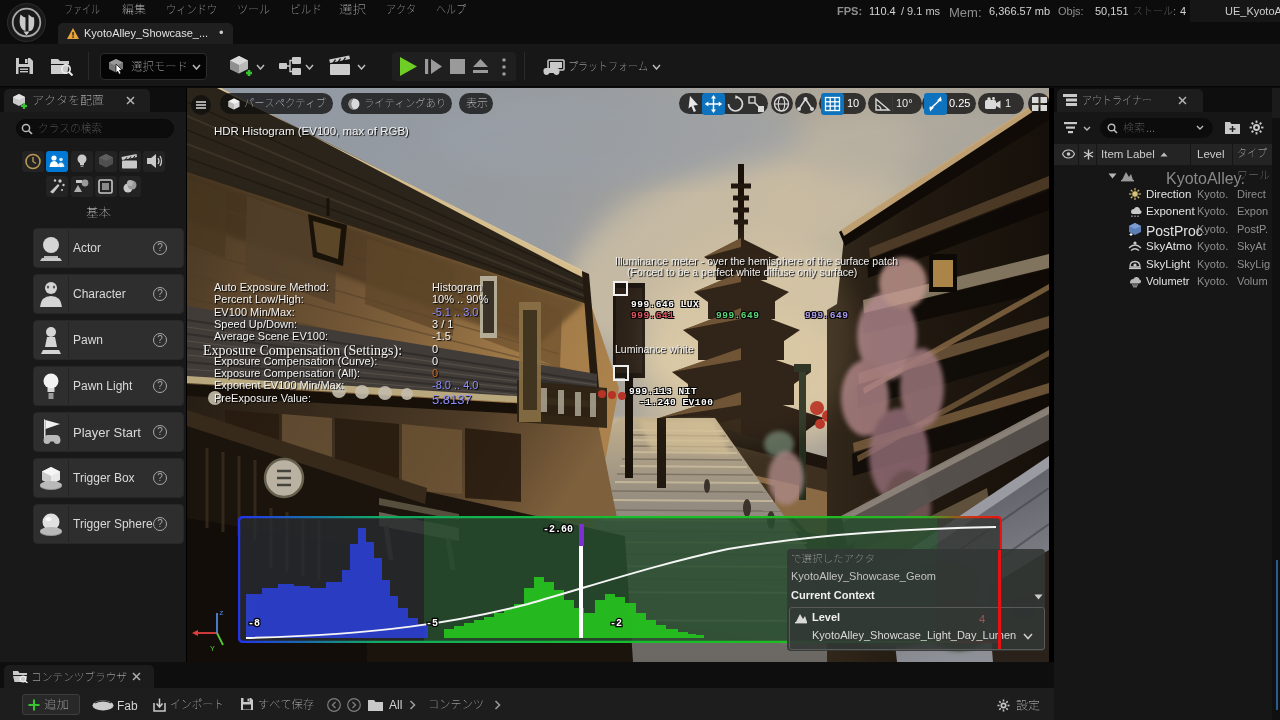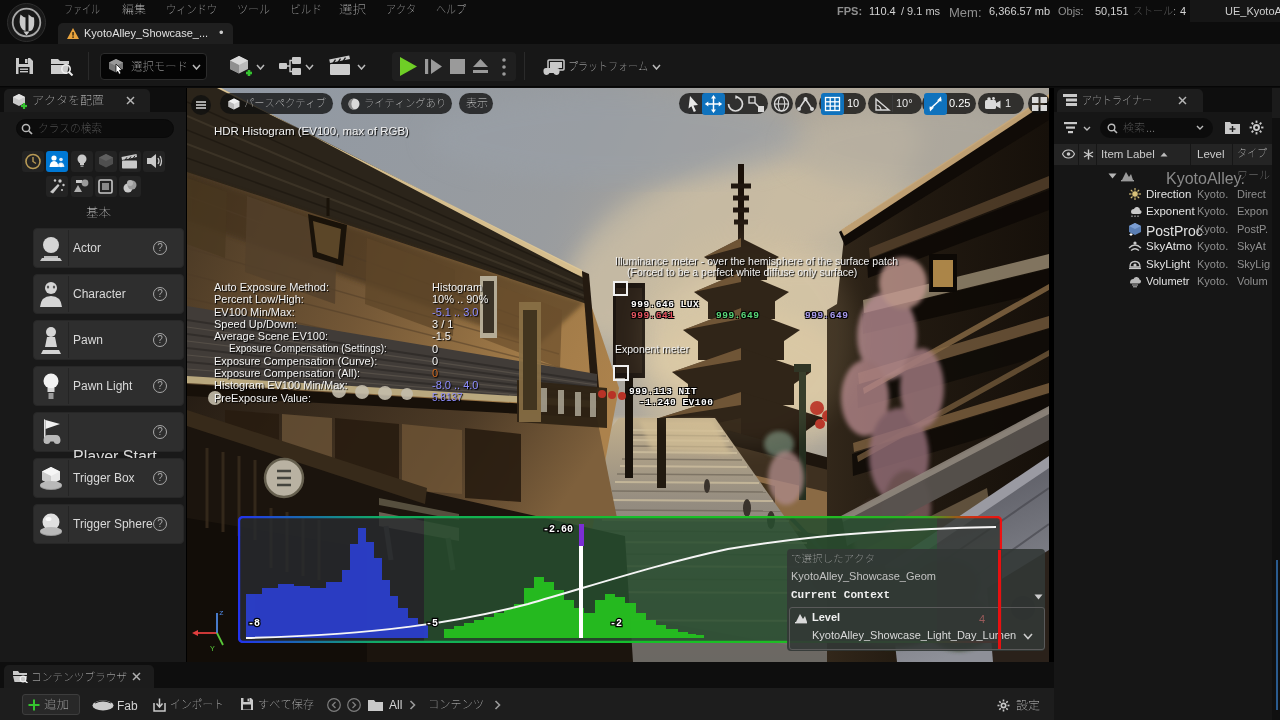--- a/index.html
+++ b/index.html
@@ -293,21 +293,21 @@
   </svg>
 <div class="txt" style="left:73px;top:379px;font-size:12px;color:#d9d9d9;">Pawn Light</div>
 <div class="abs" style="left:153px;top:379px;width:14px;height:14px;border:1.4px solid #a8a8a8;border-radius:50%;color:#a8a8a8;font-size:10px;text-align:center;line-height:12px;">?</div>
 <div class="abs" style="left:33px;top:412px;width:151px;height:40px;background:#2e2e2e;border-radius:4px;border:1px solid #272727;"></div>
 <div class="abs" style="left:68px;top:414px;width:1px;height:36px;background:#242424;"></div>
 <svg class="abs" style="left:34px;top:415px;" width="34" height="34" viewBox="0 0 34 34">
     <path d="M10 4 v24 l1.5 0 V5 z" fill="#e0e0e0"></path>
     <path d="M11.5 5 L26 9 L11.5 14z" fill="#f0f0f0"></path>
     <path d="M14 20 q-4 0-4.5 5 q0 4 3.5 4 q2.5 0 3.5-2.5 h3 q1 2.5 3.5 2.5 q3.5 0 3.5-4 q-0.5-5-4.5-5z" fill="#b9b9b9"></path>
   </svg>
-<div class="txt" style="left:73px;top:425px;font-size:16px;color:#d9d9d9;margin-top:23px;">Player Start</div>
+<div class="txt" style="left:73px;top:425px;font-size:13px;color:#d9d9d9;">Player Start</div>
 <div class="abs" style="left:153px;top:425px;width:14px;height:14px;border:1.4px solid #a8a8a8;border-radius:50%;color:#a8a8a8;font-size:10px;text-align:center;line-height:12px;">?</div>
 <div class="abs" style="left:33px;top:458px;width:151px;height:40px;background:#2e2e2e;border-radius:4px;border:1px solid #272727;"></div>
 <div class="abs" style="left:68px;top:460px;width:1px;height:36px;background:#242424;"></div>
 <svg class="abs" style="left:34px;top:461px;" width="34" height="34" viewBox="0 0 34 34">
     <path d="M17 6 L26 10.5 L26 19 L17 23.5 L8 19 L8 10.5Z" fill="#e8e8e8"></path>
     <path d="M17 6 L26 10.5 L17 15 L8 10.5Z" fill="#f5f5f5"></path>
     <path d="M17 15 V23.5 L8 19 V10.5z" fill="#c9c9c9"></path>
     <ellipse cx="17" cy="25" rx="11" ry="4" fill="#999"></ellipse>
     <ellipse cx="17" cy="24" rx="11" ry="4" fill="#b9b9b9"></ellipse>
   </svg>
@@ -948,38 +948,38 @@
 <div class="txt" style="left:27px;top:193px;font-size:11px;color:#f2f2f2;text-shadow:1px 1px 1px #000;">Auto Exposure Method:</div>
 <div class="txt" style="left:245px;top:193px;font-size:11px;color:#f2f2f2;text-shadow:1px 1px 1px #000;">Histogram</div>
 <div class="txt" style="left:27px;top:205.3px;font-size:11px;color:#f2f2f2;text-shadow:1px 1px 1px #000;">Percent Low/High:</div>
 <div class="txt" style="left:245px;top:205.3px;font-size:11px;color:#f2f2f2;text-shadow:1px 1px 1px #000;">10% .. 90%</div>
 <div class="txt" style="left:27px;top:217.60000000000002px;font-size:11px;color:#f2f2f2;text-shadow:1px 1px 1px #000;">EV100 Min/Max:</div>
 <div class="txt" style="left:245px;top:217.60000000000002px;font-size:11px;color:#8c8cff;text-shadow:1px 1px 1px #000;">-5.1 .. 3.0</div>
 <div class="txt" style="left:27px;top:229.90000000000003px;font-size:11px;color:#f2f2f2;text-shadow:1px 1px 1px #000;">Speed Up/Down:</div>
 <div class="txt" style="left:245px;top:229.90000000000003px;font-size:11px;color:#f2f2f2;text-shadow:1px 1px 1px #000;">3 / 1</div>
 <div class="txt" style="left:27px;top:242.20000000000005px;font-size:11px;color:#f2f2f2;text-shadow:1px 1px 1px #000;">Average Scene EV100:</div>
 <div class="txt" style="left:245px;top:242.20000000000005px;font-size:11px;color:#f2f2f2;text-shadow:1px 1px 1px #000;">-1.5</div>
-<div class="txt" style="left:42px;top:254.50000000000006px;font-size:10px;color:#f2f2f2;text-shadow:1px 1px 1px #000;">Exposure Compensation (Settings):</div>
+<div class="txt" style="left:16px;top:254.50000000000006px;font-size:14px;color:#f2f2f2;text-shadow:1px 1px 1px #000;font-family:Liberation Serif, serif;">Exposure Compensation (Settings):</div>
 <div class="txt" style="left:245px;top:254.50000000000006px;font-size:11px;color:#f2f2f2;text-shadow:1px 1px 1px #000;">0</div>
 <div class="txt" style="left:27px;top:266.80000000000007px;font-size:11px;color:#f2f2f2;text-shadow:1px 1px 1px #000;">Exposure Compensation (Curve):</div>
 <div class="txt" style="left:245px;top:266.80000000000007px;font-size:11px;color:#f2f2f2;text-shadow:1px 1px 1px #000;">0</div>
 <div class="txt" style="left:27px;top:279.1000000000001px;font-size:11px;color:#f2f2f2;text-shadow:1px 1px 1px #000;">Exposure Compensation (All):</div>
 <div class="txt" style="left:245px;top:279.1000000000001px;font-size:11px;color:#d2691e;text-shadow:1px 1px 1px #000;">0</div>
-<div class="txt" style="left:27px;top:291.4000000000001px;font-size:11px;color:#f2f2f2;text-shadow:1px 1px 1px #000;">Histogram EV100 Min/Max:</div>
+<div class="txt" style="left:27px;top:291.4000000000001px;font-size:11px;color:#f2f2f2;text-shadow:1px 1px 1px #000;">Exponent EV100 Min/Max:</div>
 <div class="txt" style="left:245px;top:291.4000000000001px;font-size:11px;color:#8c8cff;text-shadow:1px 1px 1px #000;">-8.0 .. 4.0</div>
 <div class="txt" style="left:27px;top:303.7000000000001px;font-size:11px;color:#f2f2f2;text-shadow:1px 1px 1px #000;">PreExposure Value:</div>
-<div class="txt" style="left:245px;top:303.7000000000001px;font-size:10px;color:#8c8cff;text-shadow:1px 1px 1px #000;">5.8137</div>
+<div class="txt" style="left:245px;top:303.7000000000001px;font-size:13px;color:#8c8cff;text-shadow:1px 1px 1px #000;">5.8137</div>
 <div class="txt" style="left:428px;top:167px;font-size:10.5px;color:#f0f0f0;text-shadow:1px 1px 1px #000;">Illuminance meter - over the hemisphere of the surface patch</div>
 <div class="txt" style="left:440px;top:178px;font-size:10.5px;color:#f0f0f0;text-shadow:1px 1px 1px #000;">(Forced to be a perfect white diffuse only surface)</div>
 <div class="abs" style="left:426px;top:193px;width:15px;height:15px;border:2px solid #f0f0f0;"></div>
 <div class="txt" style="left:444px;top:211px;font-family:'Liberation Mono',monospace;font-weight:bold;font-size:9.5px;letter-spacing:0.5px;text-shadow:1px 1px 0 #000,-1px -1px 0 #000,1px -1px 0 #000,-1px 1px 0 #000;color:#fff;">999.646 LUX</div>
 <div class="txt" style="left:444px;top:222px;font-family:'Liberation Mono',monospace;font-weight:bold;font-size:9.5px;letter-spacing:0.5px;text-shadow:1px 1px 0 #000,-1px -1px 0 #000,1px -1px 0 #000,-1px 1px 0 #000;color:#e85560;">999.641</div>
 <div class="txt" style="left:529px;top:222px;font-family:'Liberation Mono',monospace;font-weight:bold;font-size:9.5px;letter-spacing:0.5px;text-shadow:1px 1px 0 #000,-1px -1px 0 #000,1px -1px 0 #000,-1px 1px 0 #000;color:#58d878;">999.649</div>
 <div class="txt" style="left:618px;top:222px;font-family:'Liberation Mono',monospace;font-weight:bold;font-size:9.5px;letter-spacing:0.5px;text-shadow:1px 1px 0 #000,-1px -1px 0 #000,1px -1px 0 #000,-1px 1px 0 #000;color:#a89aee;">999.649</div>
-<div class="txt" style="left:428px;top:255px;font-size:10.5px;color:#f0f0f0;text-shadow:1px 1px 1px #000;">Exponent meter</div>
+<div class="txt" style="left:428px;top:255px;font-size:10.5px;color:#f0f0f0;text-shadow:1px 1px 1px #000;">Luminance white</div>
 <div class="abs" style="left:426px;top:277px;width:16px;height:16px;border:2px solid #f0f0f0;"></div>
 <div class="txt" style="left:442px;top:298px;font-family:Liberation Mono, monospace;font-weight:bold;font-size:9.5px;letter-spacing:0.5px;text-shadow:1px 1px 0 #000,-1px -1px 0 #000,1px -1px 0 #000,-1px 1px 0 #000;color:#fff;">999.113 NIT</div>
 <div class="txt" style="left:452px;top:309px;font-family:'Liberation Mono',monospace;font-weight:bold;font-size:9.5px;letter-spacing:0.5px;text-shadow:1px 1px 0 #000,-1px -1px 0 #000,1px -1px 0 #000,-1px 1px 0 #000;color:#fff;">-1.240 EV100</div>
 <svg class="abs" style="left:51px;top:428px;" width="764" height="127" viewBox="0 0 764 127">
 <defs>
 <linearGradient id="hborder" x1="0" y1="0" x2="1" y2="0">
  <stop offset="0" stop-color="#2233ee"></stop>
           <stop offset="0.18" stop-color="#11aa66"></stop>
  <stop offset="0.55" stop-color="#16c226"></stop>
           <stop offset="0.9" stop-color="#2ab622"></stop>
@@ -1052,21 +1052,21 @@
 <line x1="27" y1="30" x2="27" y2="10" stroke="#4f87e0" stroke-width="1.8"></line>
 <line x1="27" y1="30" x2="33" y2="42" stroke="#59c939" stroke-width="1.8"></line>
 <text x="20" y="48" font-size="8" fill="#59c939" font-family="Liberation Mono">Y</text>
 <text x="29" y="12" font-size="8" fill="#4f87e0" font-family="Liberation Mono">z</text>
 </svg>
 <div class="abs" style="left:600px;top:461px;width:258px;height:102px;background:rgba(50,55,53,0.9);border-radius:4px;"></div>
 <div class="abs" style="left:604px;top:465px;"><svg style="vertical-align:top;" width="84" height="13" viewBox="0 0 84 13">
         <path d="M0.9 2.6Q1.2 2.6 1.4 2.6Q1.6 2.6 1.8 2.6Q2.0 2.5 2.4 2.5Q2.9 2.4 3.6 2.4Q4.2 2.3 5.0 2.2Q5.7 2.2 6.4 2.1Q7.0 2.0 7.5 2.0Q8.0 2.0 8.4 2.0Q8.8 1.9 9.1 1.9V2.2Q8.8 2.2 8.4 2.2Q8.0 2.3 7.7 2.3Q7.3 2.3 7.0 2.4Q6.4 2.7 5.9 3.1Q5.4 3.5 5.1 4.1Q4.8 4.6 4.6 5.1Q4.4 5.7 4.4 6.1Q4.4 6.9 4.7 7.4Q4.9 7.9 5.3 8.2Q5.7 8.6 6.2 8.8Q6.7 9.0 7.3 9.1Q7.8 9.2 8.3 9.2L8.2 9.5Q7.7 9.5 7.1 9.4Q6.6 9.3 6.0 9.1Q5.5 8.8 5.1 8.4Q4.7 8.0 4.4 7.5Q4.1 7.0 4.1 6.2Q4.1 5.3 4.5 4.6Q4.8 3.8 5.4 3.2Q5.9 2.7 6.5 2.4Q6.1 2.4 5.6 2.5Q5.0 2.5 4.3 2.6Q3.7 2.7 3.0 2.7Q2.4 2.8 1.8 2.9Q1.3 3.0 1.0 3.0ZM7.6 3.8Q7.7 3.9 7.9 4.2Q8.0 4.5 8.2 4.7Q8.4 5.0 8.5 5.3L8.2 5.4Q8.0 5.1 7.8 4.7Q7.5 4.2 7.3 3.9ZM8.7 3.4Q8.8 3.5 9.0 3.8Q9.2 4.1 9.4 4.3Q9.5 4.6 9.6 4.9L9.4 5.0Q9.2 4.7 8.9 4.3Q8.7 3.8 8.4 3.5Z M12.9 4.7V8.3H12.6V5.0H11.1V4.7ZM12.9 8.1Q13.3 8.8 14.1 9.1Q14.9 9.4 16.0 9.5Q16.4 9.5 17.0 9.5Q17.6 9.5 18.2 9.5Q18.9 9.5 19.5 9.5Q20.1 9.4 20.5 9.4Q20.5 9.5 20.4 9.5Q20.4 9.6 20.4 9.6Q20.4 9.7 20.4 9.7Q20.0 9.8 19.4 9.8Q18.8 9.8 18.2 9.8Q17.6 9.8 17.0 9.8Q16.4 9.8 16.0 9.8Q14.9 9.7 14.1 9.4Q13.3 9.1 12.7 8.4Q12.4 8.8 12.0 9.2Q11.6 9.5 11.2 9.9L11.0 9.6Q11.3 9.3 11.8 8.9Q12.2 8.5 12.6 8.1ZM11.2 0.9 11.5 0.8Q11.8 1.0 12.2 1.3Q12.5 1.6 12.8 2.0Q13.1 2.3 13.2 2.6L13.0 2.7Q12.8 2.5 12.5 2.1Q12.3 1.8 11.9 1.5Q11.6 1.2 11.2 0.9ZM13.8 5.1H20.1V5.4H13.8ZM13.4 6.7H20.4V7.0H13.4ZM15.5 4.1H15.8V6.9H15.5ZM18.0 4.1H18.4V6.9H18.0ZM14.0 2.2H16.2V1.3H13.7V1.0H16.5V2.6H14.0ZM13.9 2.2H14.2V3.4Q14.2 3.6 14.3 3.6Q14.4 3.6 14.7 3.6Q14.7 3.6 14.9 3.6Q15.2 3.6 15.4 3.6Q15.6 3.6 15.9 3.6Q16.1 3.6 16.2 3.6Q16.4 3.6 16.4 3.5Q16.5 3.4 16.5 3.0Q16.6 3.0 16.7 3.1Q16.7 3.1 16.8 3.1Q16.8 3.6 16.7 3.8Q16.6 3.9 16.2 3.9Q16.2 3.9 15.9 3.9Q15.7 3.9 15.5 3.9Q15.2 3.9 15.0 3.9Q14.7 3.9 14.7 3.9Q14.4 3.9 14.2 3.9Q14.0 3.9 14.0 3.7Q13.9 3.6 13.9 3.4ZM17.5 2.2H19.6V1.3H17.2V1.0H19.9V2.6H17.5ZM17.4 2.2H17.7V3.4Q17.7 3.5 17.8 3.6Q17.9 3.6 18.2 3.6Q18.3 3.6 18.5 3.6Q18.7 3.6 19.0 3.6Q19.2 3.6 19.5 3.6Q19.7 3.6 19.8 3.6Q20.1 3.6 20.1 3.5Q20.2 3.4 20.2 2.9Q20.3 3.0 20.4 3.0Q20.4 3.0 20.5 3.1Q20.5 3.6 20.4 3.8Q20.2 3.9 19.9 3.9Q19.8 3.9 19.6 3.9Q19.3 3.9 19.0 3.9Q18.7 3.9 18.5 3.9Q18.2 3.9 18.2 3.9Q17.9 3.9 17.7 3.9Q17.5 3.9 17.4 3.7Q17.4 3.6 17.4 3.4ZM17.9 7.5 18.1 7.3Q18.5 7.5 18.8 7.8Q19.2 8.0 19.6 8.2Q19.9 8.5 20.1 8.7L19.9 8.9Q19.5 8.6 19.0 8.2Q18.4 7.8 17.9 7.5ZM15.8 7.3 16.1 7.4Q15.7 7.8 15.2 8.2Q14.6 8.6 14.1 8.8Q14.1 8.8 14.0 8.8Q14.0 8.7 14.0 8.7Q13.9 8.6 13.9 8.6Q14.4 8.4 14.9 8.0Q15.5 7.7 15.8 7.3Z M25.9 1.1H26.2V4.7Q26.2 5.3 26.1 6.0Q26.1 6.7 25.9 7.4Q25.7 8.1 25.4 8.8Q25.1 9.4 24.6 10.0Q24.5 9.9 24.5 9.9Q24.5 9.9 24.4 9.8Q24.4 9.8 24.3 9.8Q24.9 9.2 25.2 8.6Q25.5 8.0 25.6 7.3Q25.8 6.6 25.8 6.0Q25.9 5.3 25.9 4.7ZM28.2 4.9Q28.5 6.0 28.9 6.9Q29.3 7.9 29.8 8.6Q30.4 9.3 31.2 9.7Q31.1 9.8 31.1 9.8Q31.0 9.8 31.0 9.9Q31.0 9.9 30.9 10.0Q30.2 9.5 29.6 8.8Q29.0 8.0 28.6 7.1Q28.2 6.1 27.9 4.9ZM26.0 1.1H30.5V5.1H26.0V4.8H30.2V1.4H26.0ZM21.6 2.8H25.2V3.1H21.6ZM23.3 0.5H23.6V9.4Q23.6 9.7 23.5 9.8Q23.4 9.9 23.3 9.9Q23.1 10.0 22.8 10.0Q22.5 10.0 21.9 10.0Q21.9 9.9 21.8 9.8Q21.8 9.8 21.7 9.7Q22.2 9.7 22.6 9.7Q23.0 9.7 23.1 9.7Q23.2 9.7 23.3 9.6Q23.3 9.6 23.3 9.5ZM21.4 6.3Q21.9 6.2 22.5 6.0Q23.2 5.8 23.9 5.6Q24.5 5.4 25.2 5.2L25.3 5.5Q24.3 5.8 23.3 6.1Q22.3 6.4 21.6 6.6Z M34.7 1.2Q34.7 1.4 34.7 1.6Q34.7 1.7 34.7 1.9Q34.7 2.4 34.6 3.1Q34.6 3.8 34.6 4.5Q34.6 5.3 34.6 6.1Q34.6 6.9 34.6 7.6Q34.6 8.2 34.8 8.6Q35.1 9.0 35.5 9.2Q36.0 9.3 36.6 9.3Q37.3 9.3 38.0 9.1Q38.6 8.9 39.0 8.6Q39.5 8.3 39.9 7.9Q40.2 7.5 40.5 7.1L40.7 7.4Q40.4 7.8 40.1 8.2Q39.7 8.5 39.2 8.9Q38.7 9.2 38.0 9.4Q37.3 9.6 36.5 9.6Q35.9 9.6 35.4 9.4Q34.8 9.2 34.5 8.8Q34.2 8.3 34.2 7.5Q34.2 7.0 34.3 6.4Q34.3 5.8 34.3 5.2Q34.3 4.5 34.3 4.0Q34.3 3.4 34.3 2.8Q34.4 2.3 34.4 1.9Q34.4 1.7 34.3 1.5Q34.3 1.4 34.3 1.2Z M46.3 1.1Q46.3 1.2 46.2 1.4Q46.2 1.6 46.2 1.8Q46.1 2.2 46.0 2.7Q45.9 3.1 45.8 3.7Q45.7 4.2 45.5 4.7Q45.4 5.3 45.2 5.9Q45.0 6.6 44.8 7.2Q44.6 7.9 44.3 8.5Q44.1 9.1 43.9 9.5L43.5 9.3Q43.8 8.9 44.0 8.3Q44.3 7.8 44.5 7.1Q44.7 6.5 44.9 5.8Q45.1 5.2 45.3 4.7Q45.3 4.3 45.4 3.9Q45.5 3.4 45.6 3.0Q45.7 2.6 45.8 2.3Q45.9 1.9 45.9 1.7Q45.9 1.6 45.9 1.4Q45.9 1.2 45.9 1.1ZM44.4 3.0Q44.9 3.0 45.5 3.0Q46.2 2.9 46.9 2.8Q47.6 2.7 48.2 2.5V2.9Q47.6 3.0 46.9 3.1Q46.2 3.2 45.5 3.3Q44.9 3.3 44.3 3.3Q44.0 3.3 43.7 3.3Q43.5 3.3 43.2 3.3L43.2 3.0Q43.5 3.0 43.8 3.0Q44.1 3.0 44.4 3.0ZM47.7 4.3Q48.1 4.3 48.5 4.3Q49.0 4.2 49.5 4.2Q50.0 4.2 50.4 4.3Q50.9 4.3 51.3 4.3L51.3 4.7Q50.9 4.6 50.4 4.6Q50.0 4.5 49.5 4.5Q49.1 4.5 48.6 4.6Q48.2 4.6 47.7 4.7ZM47.6 6.8Q47.5 7.1 47.4 7.3Q47.4 7.6 47.4 7.8Q47.4 8.0 47.5 8.2Q47.5 8.4 47.8 8.6Q48.0 8.7 48.4 8.8Q48.8 8.9 49.5 8.9Q50.0 8.9 50.5 8.9Q51.0 8.8 51.4 8.7L51.4 9.1Q51.0 9.2 50.5 9.2Q50.0 9.3 49.5 9.3Q48.4 9.3 47.7 8.9Q47.1 8.6 47.1 7.8Q47.1 7.6 47.1 7.3Q47.2 7.1 47.2 6.8Z M62.0 2.2Q62.0 2.2 62.0 2.2Q61.9 2.3 61.9 2.4Q61.7 2.7 61.3 3.2Q60.9 3.7 60.4 4.2Q59.9 4.8 59.2 5.3L58.9 5.0Q59.3 4.8 59.7 4.5Q60.1 4.1 60.4 3.7Q60.8 3.3 61.1 3.0Q61.4 2.6 61.5 2.3Q61.3 2.3 60.9 2.3Q60.5 2.3 59.9 2.3Q59.4 2.3 58.7 2.3Q58.1 2.3 57.5 2.3Q56.8 2.3 56.3 2.3Q55.8 2.3 55.4 2.3Q55.1 2.3 55.0 2.3Q54.8 2.3 54.5 2.3Q54.2 2.3 53.9 2.3V1.9Q54.2 1.9 54.5 2.0Q54.8 2.0 55.0 2.0Q55.1 2.0 55.5 2.0Q55.8 2.0 56.3 2.0Q56.8 2.0 57.5 2.0Q58.1 2.0 58.7 2.0Q59.4 2.0 59.9 2.0Q60.5 2.0 60.9 2.0Q61.3 2.0 61.4 2.0Q61.5 2.0 61.6 2.0Q61.6 2.0 61.7 2.0Q61.8 1.9 61.8 1.9ZM57.9 3.5Q57.9 4.4 57.8 5.2Q57.8 6.0 57.6 6.6Q57.4 7.2 57.1 7.7Q56.8 8.3 56.2 8.7Q55.7 9.1 55.0 9.4L54.7 9.2Q54.8 9.1 55.1 9.0Q55.3 8.9 55.4 8.8Q56.2 8.4 56.6 7.9Q57.0 7.3 57.2 6.7Q57.4 6.1 57.5 5.4Q57.6 4.7 57.6 4.1Q57.6 3.9 57.6 3.8Q57.6 3.7 57.6 3.5Z M71.9 2.6Q71.8 2.7 71.8 2.8Q71.7 3.0 71.7 3.0Q71.6 3.6 71.3 4.2Q71.0 4.9 70.7 5.5Q70.3 6.2 69.8 6.7Q69.2 7.6 68.2 8.3Q67.2 9.0 65.7 9.5L65.4 9.2Q66.3 9.0 67.0 8.6Q67.8 8.2 68.4 7.7Q69.1 7.1 69.6 6.5Q70.0 6.0 70.4 5.3Q70.8 4.7 71.0 4.1Q71.3 3.4 71.4 2.8H67.2L67.4 2.5Q67.5 2.5 67.9 2.5Q68.3 2.5 68.8 2.5Q69.3 2.5 69.8 2.5Q70.3 2.5 70.6 2.5Q71.0 2.5 71.1 2.5Q71.3 2.5 71.4 2.5Q71.5 2.5 71.5 2.5ZM68.2 1.1Q68.2 1.3 68.1 1.4Q68.0 1.6 68.0 1.7Q67.7 2.2 67.3 2.9Q66.9 3.5 66.2 4.2Q65.6 4.9 64.6 5.5L64.3 5.3Q65.0 4.9 65.6 4.4Q66.1 3.9 66.5 3.4Q66.9 2.9 67.2 2.4Q67.5 1.9 67.7 1.6Q67.7 1.5 67.8 1.3Q67.8 1.1 67.9 1.0Z M77.7 4.5Q78.2 4.8 78.8 5.2Q79.3 5.5 79.8 5.9Q80.4 6.3 80.8 6.6Q81.3 7.0 81.7 7.3L81.5 7.6Q81.1 7.3 80.6 6.9Q80.2 6.5 79.6 6.1Q79.1 5.8 78.6 5.4Q78.0 5.1 77.5 4.7ZM82.4 2.5Q82.3 2.6 82.3 2.7Q82.3 2.8 82.2 2.9Q82.1 3.4 81.8 4.1Q81.6 4.7 81.2 5.4Q80.8 6.0 80.3 6.6Q79.7 7.4 78.6 8.2Q77.5 8.9 76.1 9.5L75.8 9.2Q76.6 9.0 77.4 8.5Q78.2 8.1 78.9 7.5Q79.6 7.0 80.1 6.4Q80.6 5.8 80.9 5.2Q81.3 4.6 81.6 3.9Q81.8 3.3 82.0 2.7H77.7L77.9 2.4H81.6Q81.8 2.4 81.9 2.4Q82.0 2.4 82.1 2.3ZM78.8 1.1Q78.7 1.2 78.6 1.4Q78.6 1.5 78.5 1.6Q78.2 2.2 77.8 2.8Q77.3 3.5 76.7 4.2Q76.0 4.9 75.1 5.5L74.8 5.3Q75.7 4.8 76.4 4.1Q77.0 3.4 77.5 2.7Q78.0 2.0 78.2 1.5Q78.2 1.4 78.3 1.2Q78.4 1.1 78.4 0.9Z" fill="#b9b9b9"></path>
       </svg></div>
 <div class="txt" style="left:604px;top:482px;font-size:11px;color:#c2c2c2;">KyotoAlley_Showcase_Geom</div>
-<div class="txt" style="left:604px;top:501px;font-size:11px;font-weight:bold;color:#f0f0f0;font-family:Liberation Mono, monospace;">Current Context</div>
+<div class="txt" style="left:604px;top:501px;font-size:11px;font-weight:bold;color:#f0f0f0;">Current Context</div>
 <svg class="abs" style="left:847px;top:506px;" width="9" height="6" viewBox="0 0 9 6">
       <path d="M0.5 0.5 h8 L4.5 5.5Z" fill="#ccc"></path>
     </svg>
 <div class="abs" style="left:602px;top:519px;width:256px;height:43px;border:1px solid #5a5a5a;border-radius:3px;"></div>
 <svg class="abs" style="left:607px;top:524px;" width="14" height="13" viewBox="0 0 14 13">
       <path d="M2 10 L6 2 L9 7 L11 4 L13 10Z" fill="#d9d9d9"></path>
       <rect x="1" y="10" width="12" height="1.4" fill="#d9d9d9"></rect>
     </svg>
 <div class="txt" style="left:625px;top:523px;font-size:11px;font-weight:bold;color:#f0f0f0;">Level</div>
 <div class="txt" style="left:792px;top:525px;font-size:11px;color:#9a5a5a;">4</div>

